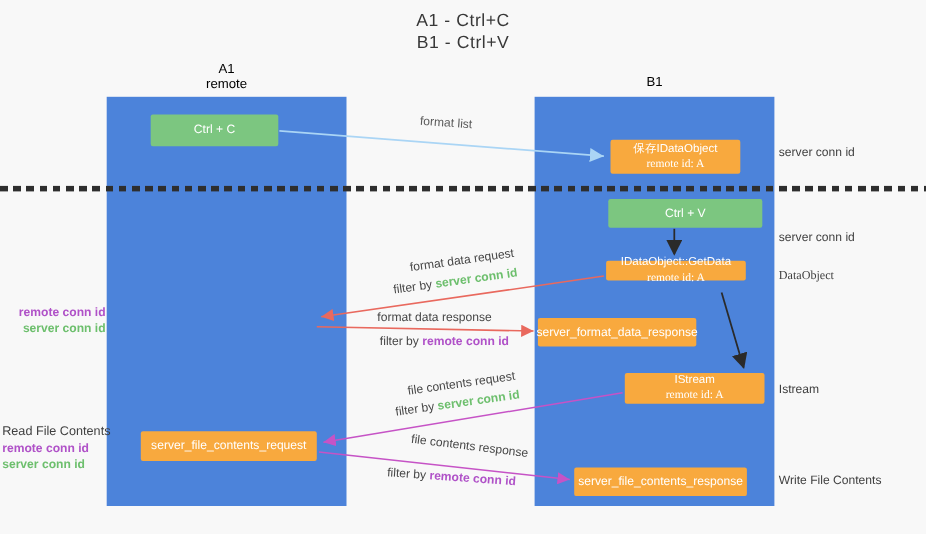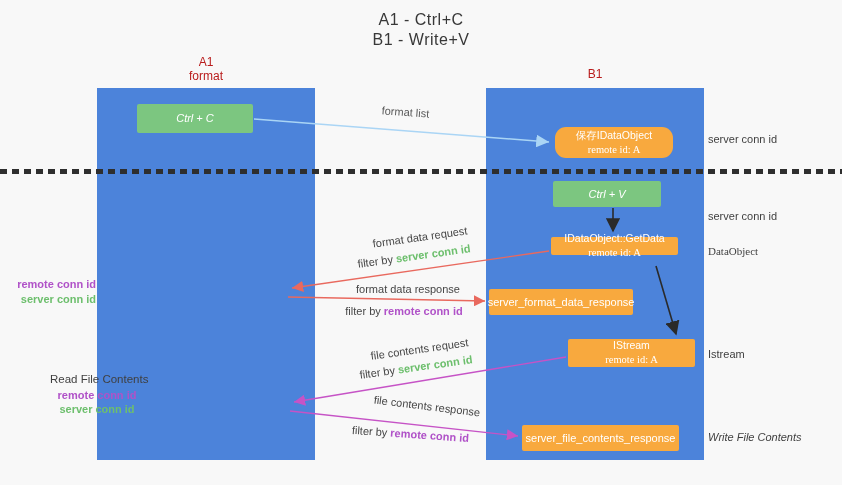--- a/index.html
+++ b/index.html
@@ -13,99 +13,99 @@
   .abs{position:absolute;}
 
   
   .title{
     left:0;top:10px;width:842px;text-align:center;
     font-size:16px;color:#383838;line-height:1.25;
     letter-spacing:0.5px;
   }
 
   
-  .col-header{width:218px;text-align:center;font-size:12px;color:#b91c1c;line-height:1.2;}
+  .col-header{width:218px;text-align:center;font-size:12px;color:#000000;line-height:1.2;}
   .col-header.a{left:97px;top:55px;}
   .col-header.b{left:486px;top:67px;}
 
   
   .column{top:88px;width:218px;height:372px;background:#4c83da;z-index:1;}
   .column.a{left:97px;}
   .column.b{left:486px;}
 
   
   .divider{
     left:0;top:169px;width:842px;height:5px;z-index:3;
     background:repeating-linear-gradient(90deg,#2e2e2e 0 7px,transparent 7px 12px);
   }
 
   
   .node{
     z-index:4;display:flex;flex-direction:column;align-items:center;justify-content:center;
     color:#ffffff;font-size:11px;text-align:center;border-radius:2px;line-height:1.3;
   }
-  .node.green{background:#7cc680;font-style:italic;}
+  .node.green{background:#7cc680;}
   .node.orange{background:#f8a93e;}
   .node .l2{font-size:10.5px;font-family:Liberation Serif, serif;}
 
   .n-ctrl-c{left:137px;top:104px;width:116px;height:29px;}
-  .n-save-ido{left:555px;top:127px;width:118px;height:31px;font-size:10.5px;border-radius:11px;}
-  .n-ctrl-v{left:553px;top:181px;width:108px;height:26px;}
+  .n-save-ido{left:555px;top:127px;width:118px;height:31px;font-size:10.5px;}
+  .n-ctrl-v{left:553px;top:181px;width:140px;height:26px;}
   .n-getdata{left:551px;top:237px;width:127px;height:18px;font-size:10.5px;}
   .n-fmt-req{left:130px;top:276px;width:156px;height:28px;}
   .n-fmt-resp{left:489px;top:289px;width:144px;height:26px;}
   .n-istream{left:568px;top:339px;width:127px;height:28px;font-size:10.5px;}
   .n-file-req{left:128px;top:392px;width:160px;height:27px;}
   .n-file-resp{left:522px;top:425px;width:157px;height:26px;}
 
   
   #arrows{left:0;top:0;z-index:5;pointer-events:none;}
 
   
   .alabel{z-index:6;font-size:11px;color:#464646;text-align:center;white-space:nowrap;}
   .alabel .green-v{color:#6dbf6d;font-weight:bold;}
   .alabel .purple-v{color:#b052c8;font-weight:bold;}
 
   .l-format-list{left:358px;top:106px;width:95px;transform:rotate(4deg);color:#5a5a5a;}
   .l-fdr1{left:350px;top:231px;width:140px;transform:rotate(-8deg);}
   .l-fdr2{left:338px;top:250px;width:152px;transform:rotate(-8deg);}
-  .l-fdresp1{left:343px;top:283px;width:130px;}
+  .l-fdresp1{left:330px;top:283px;width:130px;}
   .l-fdresp2{left:333px;top:305px;width:142px;}
   .l-fcr1{left:352px;top:343px;width:135px;transform:rotate(-8deg);}
   .l-fcr2{left:340px;top:361px;width:152px;transform:rotate(-8deg);}
   .l-fcresp1{left:352px;top:400px;width:150px;transform:rotate(7deg);}
   .l-fcresp2{left:338px;top:428px;width:145px;transform:rotate(4deg);}
 
   
   .side{z-index:6;font-size:11px;white-space:nowrap;}
   .side .purple{color:#b052c8;font-weight:bold;}
   .side .green{color:#6dbf6d;font-weight:bold;}
   .side .dark{color:#3f3f3f;font-size:11.5px;}
   .s-left-mid{left:2px;top:277px;width:94px;text-align:right;line-height:1.4;}
-  .s-left-bottom{left:2px;top:372px;width:94px;text-align:center;line-height:1.35;margin-left:48px;}
+  .s-left-bottom{left:2px;top:385px;width:94px;text-align:left;line-height:1.35;}
   .s-right{left:708px;text-align:left;}
   .s-r1{top:133px;}
   .s-r2{top:210px;}
   .s-r3{top:245px;font-family:Liberation Serif, serif;}
   .s-r4{top:348px;}
-  .s-r5{top:431px;font-style:italic;}
+  .s-r5{top:431px;}
 </style>
 </head>
 <body>
 
 <div id="canvas">
 
   <div class="abs title">
     <div>A1 - Ctrl+C</div>
-    <div>B1 - Write+V</div>
+    <div>B1 - Ctrl+V</div>
   </div>
 
   <div class="abs col-header a">
     <div>A1</div>
-    <div>format</div>
+    <div>remote</div>
   </div>
   <div class="abs col-header b">
     <div>B1</div>
   </div>
 
   <div class="abs column a"></div>
   <div class="abs column b"></div>
 
   <div class="abs divider"></div>
 
@@ -130,20 +130,23 @@
 
   <div class="abs node orange n-fmt-resp">
     <span>server_format_data_response</span>
   </div>
 
   <div class="abs node orange n-istream">
     <span>IStream</span>
     <span class="l2">remote id: A</span>
   </div>
 
+  <div class="abs node orange n-file-req">
+    <span>server_file_contents_request</span>
+  </div>
 
   <div class="abs node orange n-file-resp">
     <span>server_file_contents_response</span>
   </div>
 
   <svg id="arrows" class="abs" width="842" height="485" viewBox="0 0 842 485">
     <defs>
       <marker id="mk-blue" markerWidth="8" markerHeight="8" refX="8" refY="4" orient="auto">
         <path d="M0,0 L8,4 L0,8 Z" fill="#aad5f5"></path>
       </marker>

